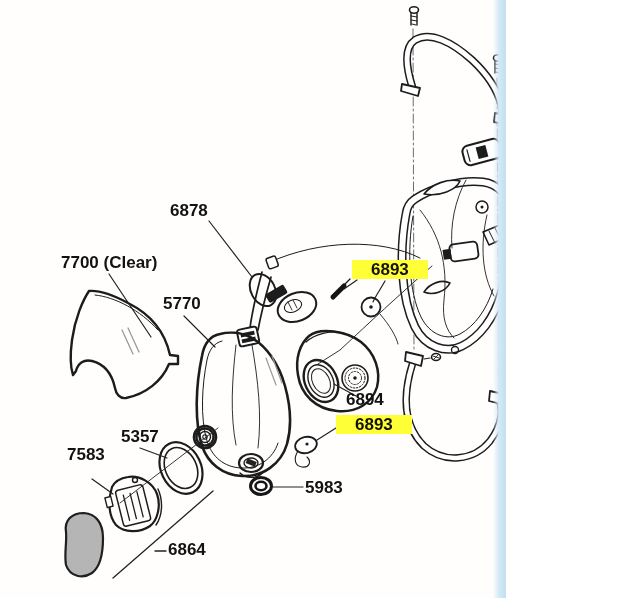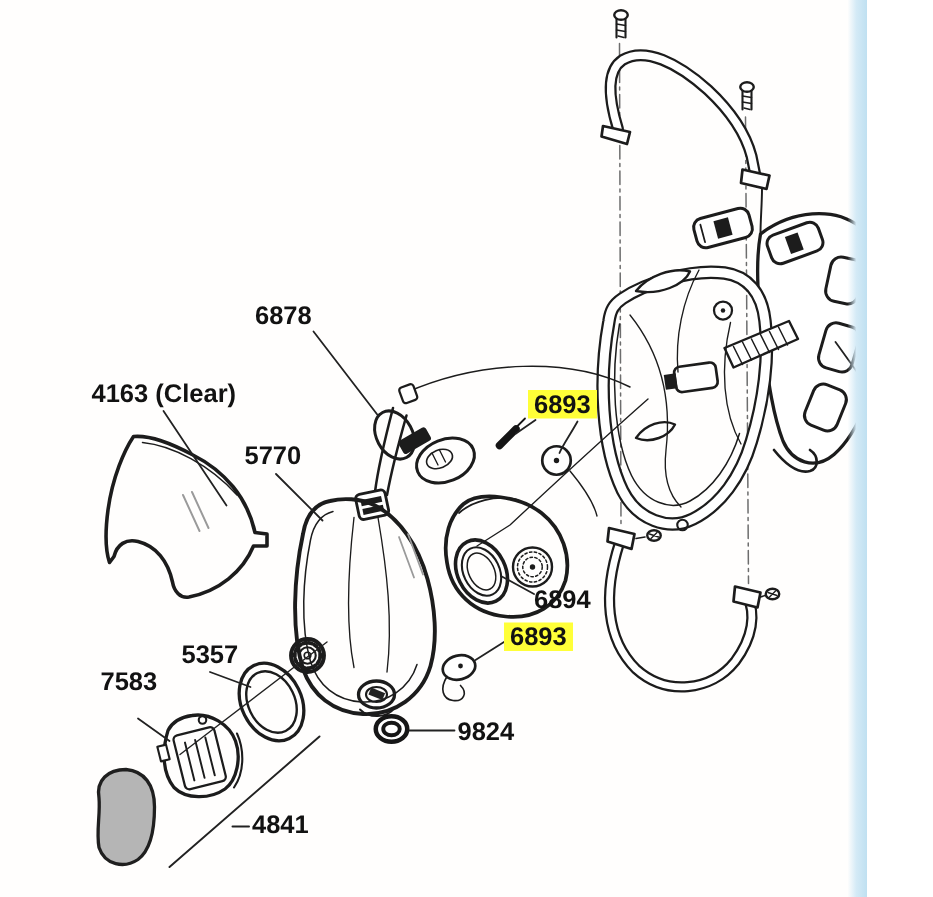--- a/index.html
+++ b/index.html
@@ -1,29 +1,29 @@
 <!DOCTYPE html>
 <html><head>
 <meta charset="utf-8">
 <style>
   html,body{margin:0;padding:0;background:#fff;}
   .stage{
-    position:relative;width:578px;height:598px;background:#fffefd;overflow:hidden;
+    position:relative;width:506px;height:598px;background:#fffefd;overflow:hidden;
     font-family:"Liberation Sans",sans-serif;
   }
   .stage svg{position:absolute;left:0;top:0;}
   .edge-strip{
     position:absolute;top:0;right:0;width:13px;height:598px;
     background:linear-gradient(90deg, rgba(210,234,246,0) 0%, #d4eaf6 45%, #bfe0f1 100%);
   }
   .part-label{
     position:absolute;font-weight:bold;font-size:17px;line-height:19px;color:#121212;
     white-space:nowrap;letter-spacing:0;
   }
-  .part-label.hl{padding:0 4px;}
+  .part-label.hl{padding:0 19px;}
 </style>
 </head>
 <body>
 
 <div class="stage">
 
   <svg width="622" height="598" viewBox="0 0 622 598" fill="none" stroke-linecap="round" stroke-linejoin="round">
 
     <g stroke="#6d6d6d" stroke-width="1" stroke-dasharray="9 3 2 3">
       <path d="M 413,29 L 414,350"></path>
@@ -219,26 +219,26 @@
       <path d="M 92,479 L 113,494"></path>
       <path d="M 273,487 L 303,487"></path>
       <path d="M 218,428 L 120,503" stroke-width="0.9"></path>
       <path d="M 213,491 L 113,578" stroke-width="1.3"></path>
       <path d="M 155,551 L 166,551" stroke-width="1.3"></path>
     </g>
   </svg>
 
   <div id="labels-layer">
       <div class="part-label" style="left: 170px; top: 201px;">6878</div>
-      <div class="part-label" style="left: 61px; top: 253px;">4163 (Clear)</div>
+      <div class="part-label" style="left: 61px; top: 253px;">7700 (Clear)</div>
       <div class="part-label" style="left: 163px; top: 294px;">5770</div>
       <div class="part-label hl" style="left: 352px; top: 260px; background: rgb(255, 255, 56);">6893</div>
       <div class="part-label" style="left: 582px; top: 252px;">6897</div>
-      <div class="part-label" style="left: 356px; top: 390px;">6894</div>
+      <div class="part-label" style="left: 346px; top: 390px;">6894</div>
       <div class="part-label hl" style="left: 336px; top: 415px; background: rgb(255, 255, 56);">6893</div>
       <div class="part-label" style="left: 121px; top: 427px;">5357</div>
       <div class="part-label" style="left: 67px; top: 445px;">7583</div>
-      <div class="part-label" style="left: 305px; top: 478px;">9824</div>
-      <div class="part-label" style="left: 168px; top: 540px;">4841</div>
+      <div class="part-label" style="left: 305px; top: 478px;">5983</div>
+      <div class="part-label" style="left: 168px; top: 540px;">6864</div>
     </div>
 
   <div class="edge-strip"></div>
 </div>
 
 </body></html>

